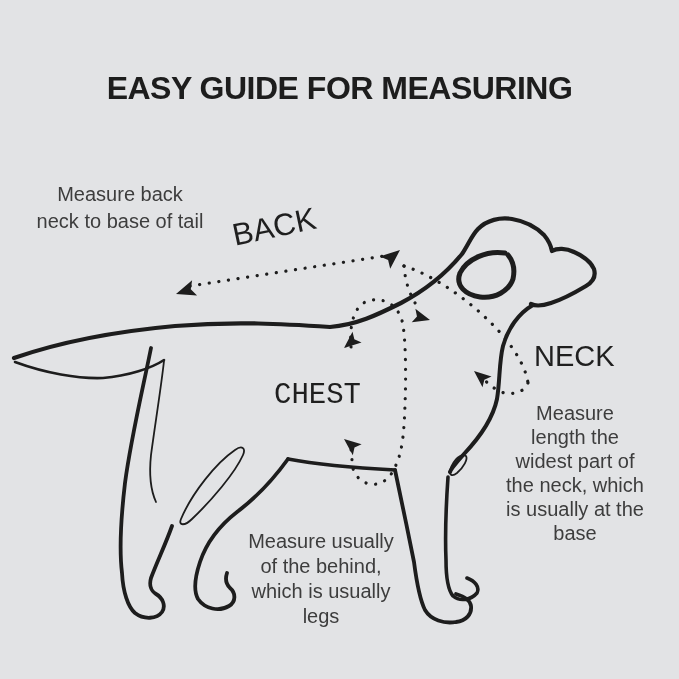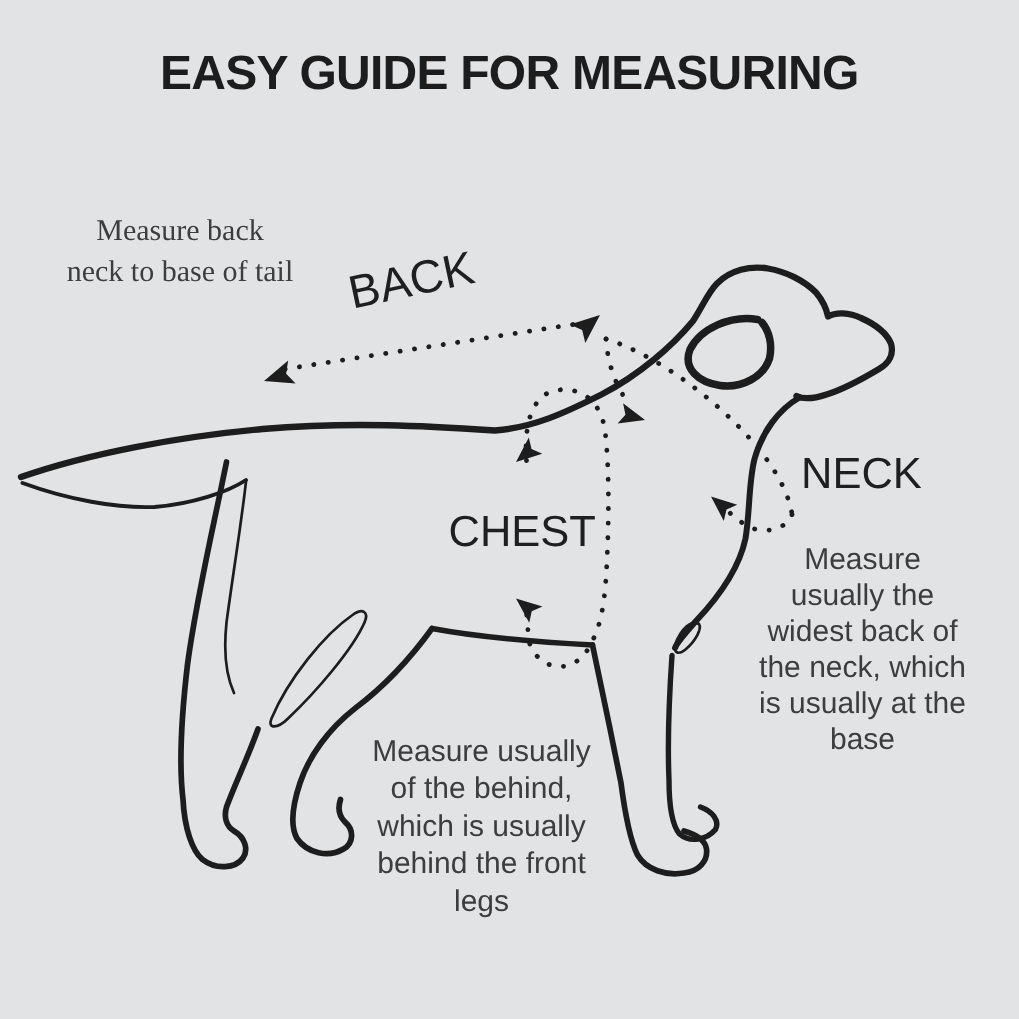--- a/index.html
+++ b/index.html
@@ -3,76 +3,75 @@
 <meta charset="utf-8">
 <style>
   html,body{margin:0;padding:0;}
   body{
     width:679px;height:679px;
     background:#e2e3e5;
     font-family:"Liberation Sans", sans-serif;
     position:relative;
     overflow:hidden;
   }
-  .stage{position:absolute;inset:0;width:679px;height:536px;}
+  .stage{position:absolute;inset:0;width:679px;height:536px;margin-top:40px;}
   .title{
     position:absolute;top:30px;left:0;width:679px;
     text-align:center;
     font-size:32px;font-weight:700;letter-spacing:-0.5px;
     color:#1d1d1d;
   }
   .note{
     position:absolute;
     color:#3d3d3d;
     text-align:center;
   }
   .note .ln{display:block;}
-  .note-back{left:14px;top:141px;width:212px;font-size:20px;line-height:27px;font-family:Liberation Serif, serif;}
+  .note-back{left:14px;top:141px;width:212px;font-size:20px;line-height:27px;}
   .note-neck{left:486px;top:361px;width:178px;font-size:20px;line-height:24px;}
   .note-chest{left:229px;top:489px;width:184px;font-size:20px;line-height:25px;}
   .part-label{
     position:absolute;
     color:#1f1f1f;
     font-size:29px;
     white-space:nowrap;
   }
   .label-back{left:233px;top:178px;font-size:31px;transform:rotate(-12deg);transform-origin:left center;}
   .label-neck{left:534px;top:300px;}
-  .label-chest{left:299px;top:339px;}
+  .label-chest{left:274px;top:339px;font-family:Liberation Mono, monospace;}
   svg.dog{position:absolute;left:0;top:0;}
   .outline{fill:none;stroke:#1d1d1d;stroke-linecap:round;stroke-linejoin:round;}
   .dotted{fill:none;stroke:#1d1d1d;stroke-width:3.2;stroke-linecap:round;stroke-dasharray:0.1 9.6;}
   .arrow{fill:#1d1d1d;stroke:none;}
 </style>
 </head>
 <body>
 
 <div class="stage">
 
   <div class="title">EASY GUIDE FOR MEASURING</div>
 
   <div class="note note-back">
     <span class="ln">Measure back</span>
     <span class="ln">neck to base of tail</span>
   </div>
 
   <div class="note note-neck">
     <span class="ln">Measure</span>
-    <span class="ln">usually the</span>
-    <span class="ln">widest back of</span>
+    <span class="ln">length the</span>
+    <span class="ln">widest part of</span>
     <span class="ln">the neck, which</span>
     <span class="ln">is usually at the</span>
     <span class="ln">base</span>
   </div>
 
   <div class="note note-chest">
     <span class="ln">Measure usually</span>
     <span class="ln">of the behind,</span>
     <span class="ln">which is usually</span>
-    <span class="ln">behind the front</span>
     <span class="ln">legs</span>
   </div>
 
   <div class="part-label label-back">BACK</div>
   <div class="part-label label-neck">NECK</div>
   <div class="part-label label-chest">CHEST</div>
 
   <svg class="dog" width="679" height="679" viewBox="0 0 679 679">
 
     <g>

